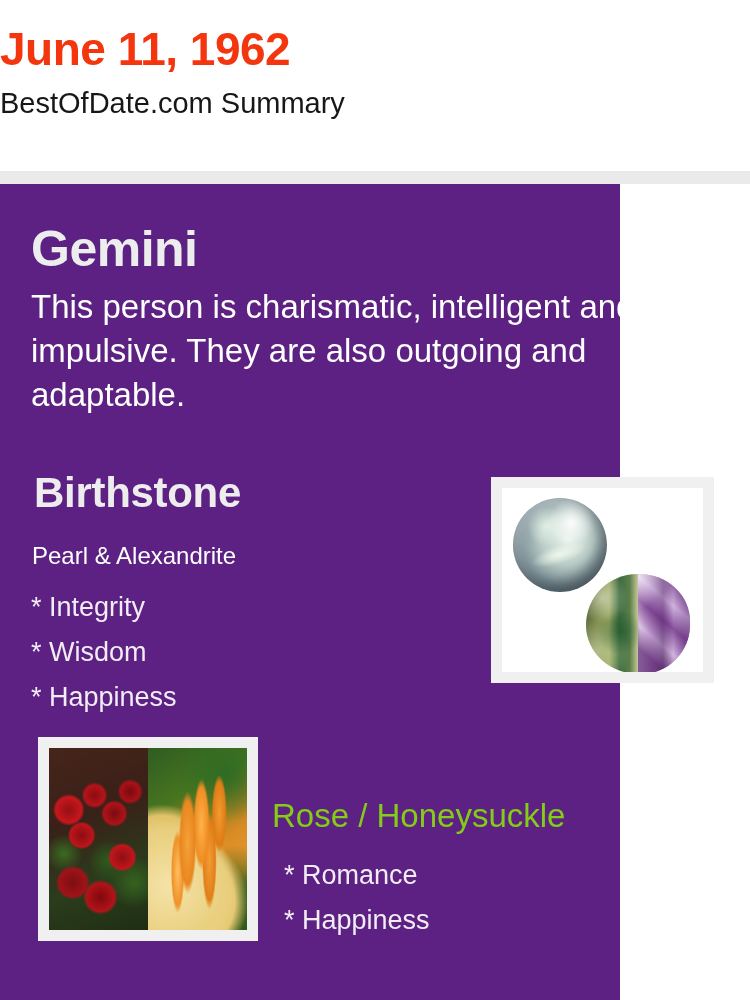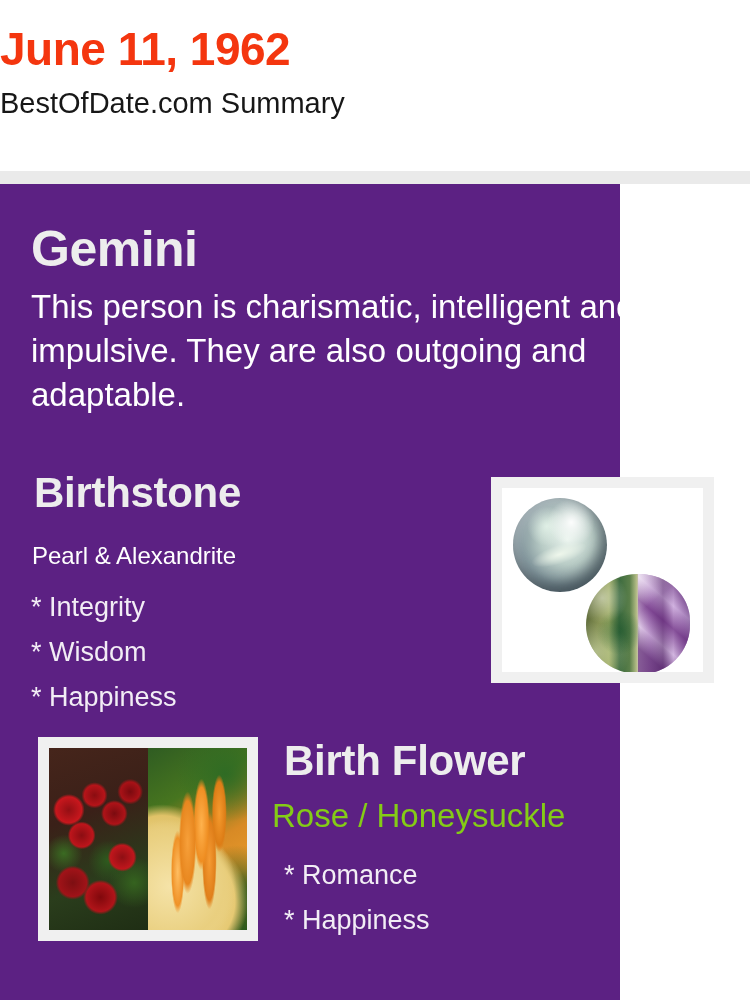--- a/index.html
+++ b/index.html
@@ -309,21 +309,20 @@
       </div>
     </div>
 
     <div class="frame frame-flower">
       <div class="frame-inner flower-art">
         <div class="flower-half roses"></div>
         <div class="flower-half honeysuckle"></div>
       </div>
     </div>
 
-    <div class="flower-title">Birth Flower</div>
     <div class="flower-name">Rose / Honeysuckle</div>
     <div class="flower-traits">
       <div class="trait">* Romance</div>
       <div class="trait">* Happiness</div>
     </div>
 
   </div>
 </div>
 
 </body></html>

